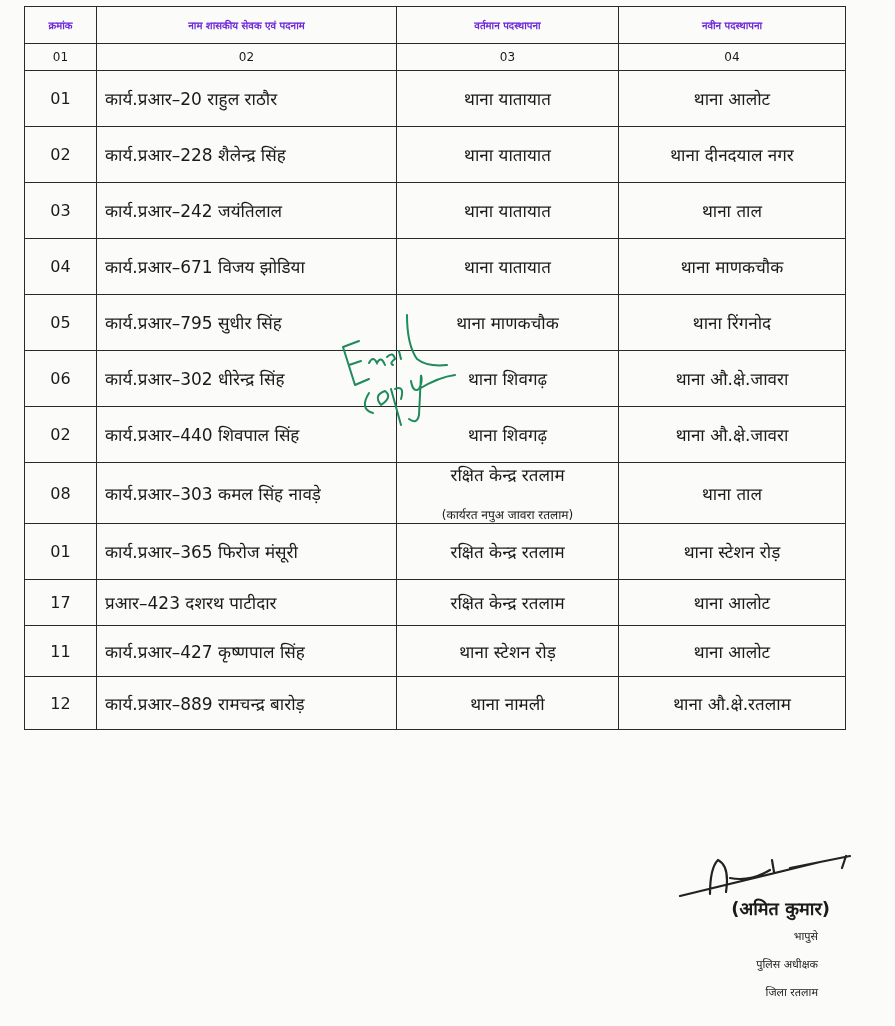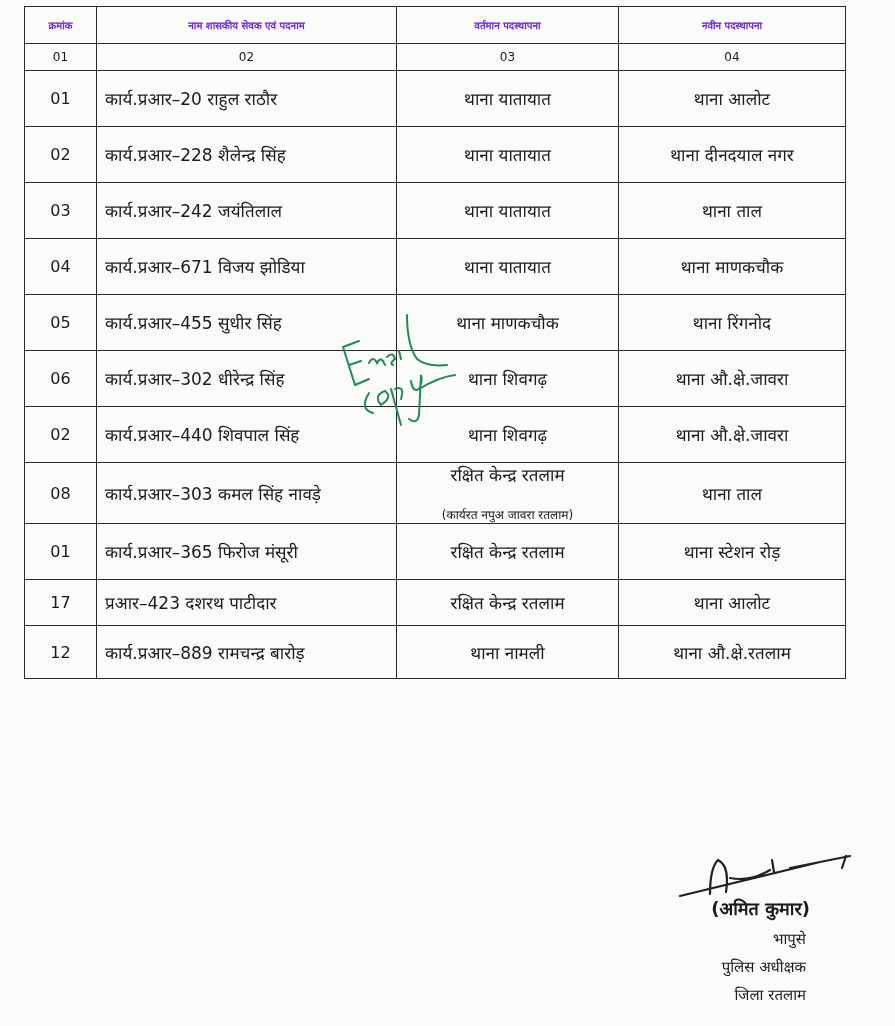--- a/index.html
+++ b/index.html
@@ -17,22 +17,22 @@
     col.c1 { width: 72px; } col.c2 { width: 300px; } col.c3 { width: 222px; } col.c4 { width: 227px; }
     th.hdr { height: 36px; font-weight: bold; font-size: 10px; color: #6d28d9; }
     td.num-hdr { height: 26px; font-size: 12px; }
     tr.row td { height: 55px; font-size: 17px; }
     tr.row td.name { text-align: left; padding-left: 8px; }
     tr.row td.sno { font-size: 16px; }
     tr.row.tall td { height: 57px; }
     .sub { display: block; font-size: 12px; margin-top: 20px; }
     .signature-block { position: absolute; left: 640px; top: 848px; width: 190px; height: 170px; }
     .sig-scribble { position: absolute; left: 30px; top: 0; }
-    .signer-name { position: absolute; right: 20px; top: 48px; font-size: 18px; font-weight: bold; }
-    .sig-line { position: absolute; right: 24px; font-size: 15px; }
+    .signer-name { position: absolute; right: 0; top: 48px; font-size: 18px; font-weight: bold; }
+    .sig-line { position: absolute; right: 12px; font-size: 11px; }
     .stamp { position: absolute; left: 325px; top: 285px; pointer-events: none; }
   </style>
 </head>
 <body>
 
 <table class="transfer">
   <colgroup>
       <col class="c1">
       <col class="c2">
       <col class="c3">
@@ -72,21 +72,21 @@
       <td>थाना ताल</td>
     </tr>
     <tr class="row">
       <td class="sno">04</td>
       <td class="name">कार्य.प्रआर–671 विजय झोडिया</td>
       <td>थाना यातायात</td>
       <td>थाना माणकचौक</td>
     </tr>
     <tr class="row">
       <td class="sno">05</td>
-      <td class="name">कार्य.प्रआर–455 सुधीर सिंह</td>
+      <td class="name">कार्य.प्रआर–795 सुधीर सिंह</td>
       <td>थाना माणकचौक</td>
       <td>थाना रिंगनोद</td>
     </tr>
     <tr class="row">
       <td class="sno">06</td>
       <td class="name">कार्य.प्रआर–302 धीरेन्द्र सिंह</td>
       <td>थाना शिवगढ़</td>
       <td>थाना औ.क्षे.जावरा</td>
     </tr>
     <tr class="row">
@@ -110,20 +110,26 @@
       <td>रक्षित केन्द्र रतलाम</td>
       <td>थाना स्टेशन रोड़</td>
     </tr>
     <tr class="row" style="height:45px">
       <td class="sno" style="height:45px">17</td>
       <td class="name" style="height:45px">प्रआर–423 दशरथ पाटीदार</td>
       <td style="height:45px">रक्षित केन्द्र रतलाम</td>
       <td style="height:45px">थाना आलोट</td>
     </tr>
     <tr class="row">
+      <td class="sno" style="height:50px">11</td>
+      <td class="name" style="height:50px">कार्य.प्रआर–427 कृष्णपाल सिंह</td>
+      <td style="height:50px">थाना स्टेशन रोड़</td>
+      <td style="height:50px">थाना आलोट</td>
+    </tr>
+    <tr class="row">
       <td class="sno" style="height:52px">12</td>
       <td class="name" style="height:52px">कार्य.प्रआर–889 रामचन्द्र बारोड़</td>
       <td style="height:52px">थाना नामली</td>
       <td style="height:52px">थाना औ.क्षे.रतलाम</td>
     </tr>
   </tbody>
 </table>
 
 <div class="stamp">
   <svg width="150" height="150" viewBox="0 0 150 150">

